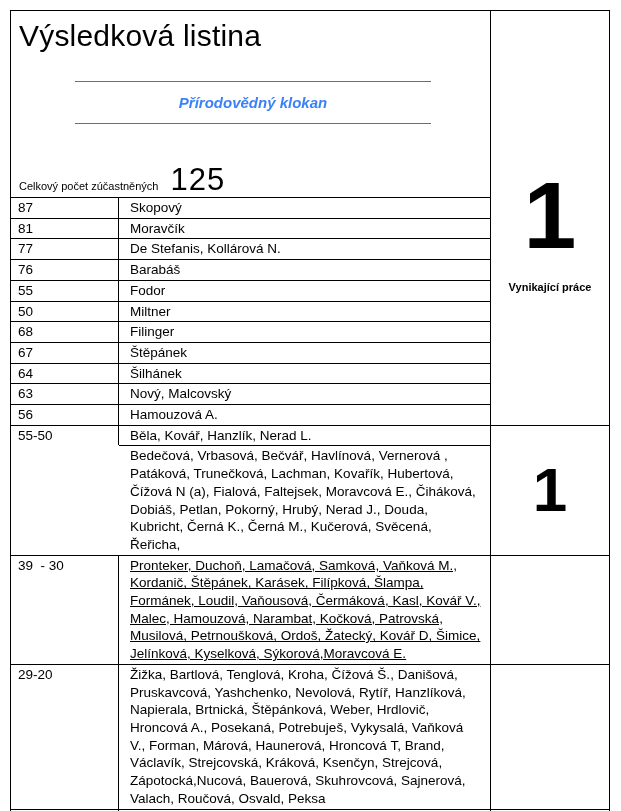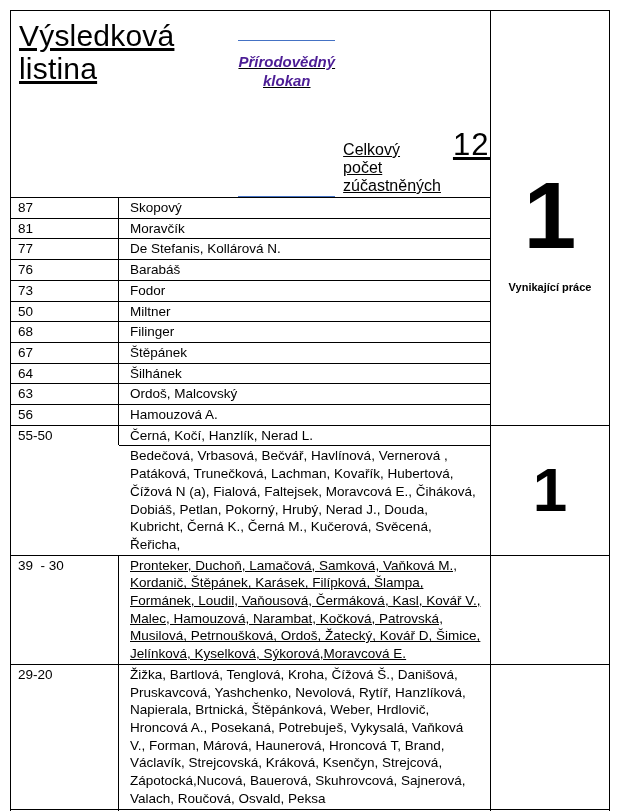--- a/index.html
+++ b/index.html
@@ -17,47 +17,46 @@
     box-sizing:border-box;
     border:1.5px solid #000;
     display:grid;
     grid-template-columns:108px 1fr 119px;
     grid-template-rows:186px repeat(11, minmax(18.6px, auto)) minmax(18px, auto)
                        minmax(88px, auto) minmax(109px, auto) minmax(141px, auto) minmax(38px, auto);
   }
   
   .header-cell {
     grid-column:1/3; grid-row:1;
-    display:flex; flex-direction:row;
+    display:flex; flex-direction:column;
     overflow:hidden;
-    text-decoration:underline;
   }
   .title {
     margin:8px 0 0 8px;
     font-size:30px; font-weight:400; line-height:33px;
     letter-spacing:0.2px; color:#000;
   }
   .subtitle-block {
     margin:29px 0 0 64px;
     width:356px;
     border-top:1px solid #4472C4;
     border-bottom:1px solid #4472C4;
     padding:11px 0;
     text-align:center;
   }
   .subtitle {
-    color:#4c1d95; font-style:italic; font-weight:600;
+    color:#3b82f6; font-style:italic; font-weight:600;
     font-size:15px; line-height:19px;
   }
   .count-line {
     margin-top:auto;
     padding:0 0 2px 8px;
     display:flex; align-items:baseline; gap:12px;
   }
-  .count-label { font-size:16px; }
+  .count-label { font-size:11px; }
   .count-value { font-size:31px; line-height:1; letter-spacing:1px; }
 
   
   .cell { box-sizing:border-box; border-top:1px solid #000; overflow:hidden; }
   .cell.score {
     border-right:1px solid #000;
     padding:1px 4px 0 7px;
     font-size:13.5px; line-height:17.7px;
     white-space:pre;
   }
@@ -117,43 +116,43 @@
 
   <div class="cell score" style="grid-area: 3 / 1;">81</div>
   <div class="cell names" style="grid-area: 3 / 2;">Moravčík</div>
 
   <div class="cell score" style="grid-area: 4 / 1;">77</div>
   <div class="cell names" style="grid-area: 4 / 2;">De Stefanis, Kollárová N.</div>
 
   <div class="cell score" style="grid-area: 5 / 1;">76</div>
   <div class="cell names" style="grid-area: 5 / 2;">Barabáš</div>
 
-  <div class="cell score" style="grid-area: 6 / 1;">73</div>
+  <div class="cell score" style="grid-area: 6 / 1;">55</div>
   <div class="cell names" style="grid-area: 6 / 2;">Fodor</div>
 
   <div class="cell score" style="grid-area: 7 / 1;">50</div>
   <div class="cell names" style="grid-area: 7 / 2;">Miltner</div>
 
   <div class="cell score" style="grid-area: 8 / 1;">68</div>
   <div class="cell names" style="grid-area: 8 / 2;">Filinger</div>
 
   <div class="cell score" style="grid-area: 9 / 1;">67</div>
   <div class="cell names" style="grid-area: 9 / 2;">Štěpánek</div>
 
   <div class="cell score" style="grid-area: 10 / 1;">64</div>
   <div class="cell names" style="grid-area: 10 / 2;">Šilhánek</div>
 
   <div class="cell score" style="grid-area: 11 / 1;">63</div>
-  <div class="cell names" style="grid-area: 11 / 2;">Ordoš, Malcovský</div>
+  <div class="cell names" style="grid-area: 11 / 2;">Nový, Malcovský</div>
 
   <div class="cell score" style="grid-area: 12 / 1;">56</div>
   <div class="cell names" style="grid-area: 12 / 2;">Hamouzová A.</div>
 
   <div class="cell score" style="grid-area: 13 / 1;">55-50</div>
-  <div class="cell names" style="grid-area: 13 / 2;">Černá, Kočí, Hanzlík, Nerad L.</div>
+  <div class="cell names" style="grid-area: 13 / 2;">Běla, Kovář, Hanzlík, Nerad L.</div>
 
   <div class="cell names" style="grid-area: 14 / 2;">Bedečová, Vrbasová, Bečvář, Havlínová, Vernerová , Patáková, Trunečková, Lachman, Kovařík, Hubertová, Čížová N (a), Fialová, Faltejsek, Moravcová E., Čiháková, Dobiáš, Petlan, Pokorný, Hrubý, Nerad J., Douda, Kubricht, Černá K., Černá M., Kučerová, Svěcená, Řeřicha,</div>
 
   <div class="cell score" style="grid-area: 15 / 1;">39  - 30</div>
   <div class="cell names" style="grid-area: 15 / 2; text-decoration: underline;">Pronteker, Duchoň, Lamačová, Samková, Vaňková M., Kordanič, Štěpánek, Karásek, Filípková, Šlampa, Formánek, Loudil, Vaňousová, Čermáková, Kasl, Kovář V., Malec, Hamouzová, Narambat, Kočková, Patrovská, Musilová, Petrnoušková, Ordoš, Žatecký, Kovář D, Šimice, Jelínková, Kyselková, Sýkorová,Moravcová E.</div>
 
   <div class="cell score" style="grid-area: 16 / 1;">29-20</div>
   <div class="cell names" style="grid-area: 16 / 2;">Žižka, Bartlová, Tenglová, Kroha, Čížová Š., Danišová, Pruskavcová, Yashchenko, Nevolová, Rytíř, Hanzlíková, Napierala, Brtnická, Štěpánková, Weber, Hrdlovič, Hroncová A., Posekaná, Potrebuješ, Vykysalá, Vaňková V., Forman, Márová, Haunerová, Hroncová T, Brand, Václavík, Strejcovská, Kráková, Ksenčyn, Strejcová, Zápotocká,Nucová, Bauerová, Skuhrovcová, Sajnerová, Valach, Roučová, Osvald, Peksa</div>
 
   <div class="cell score" style="grid-area: 17 / 1;">19 a méně</div>

